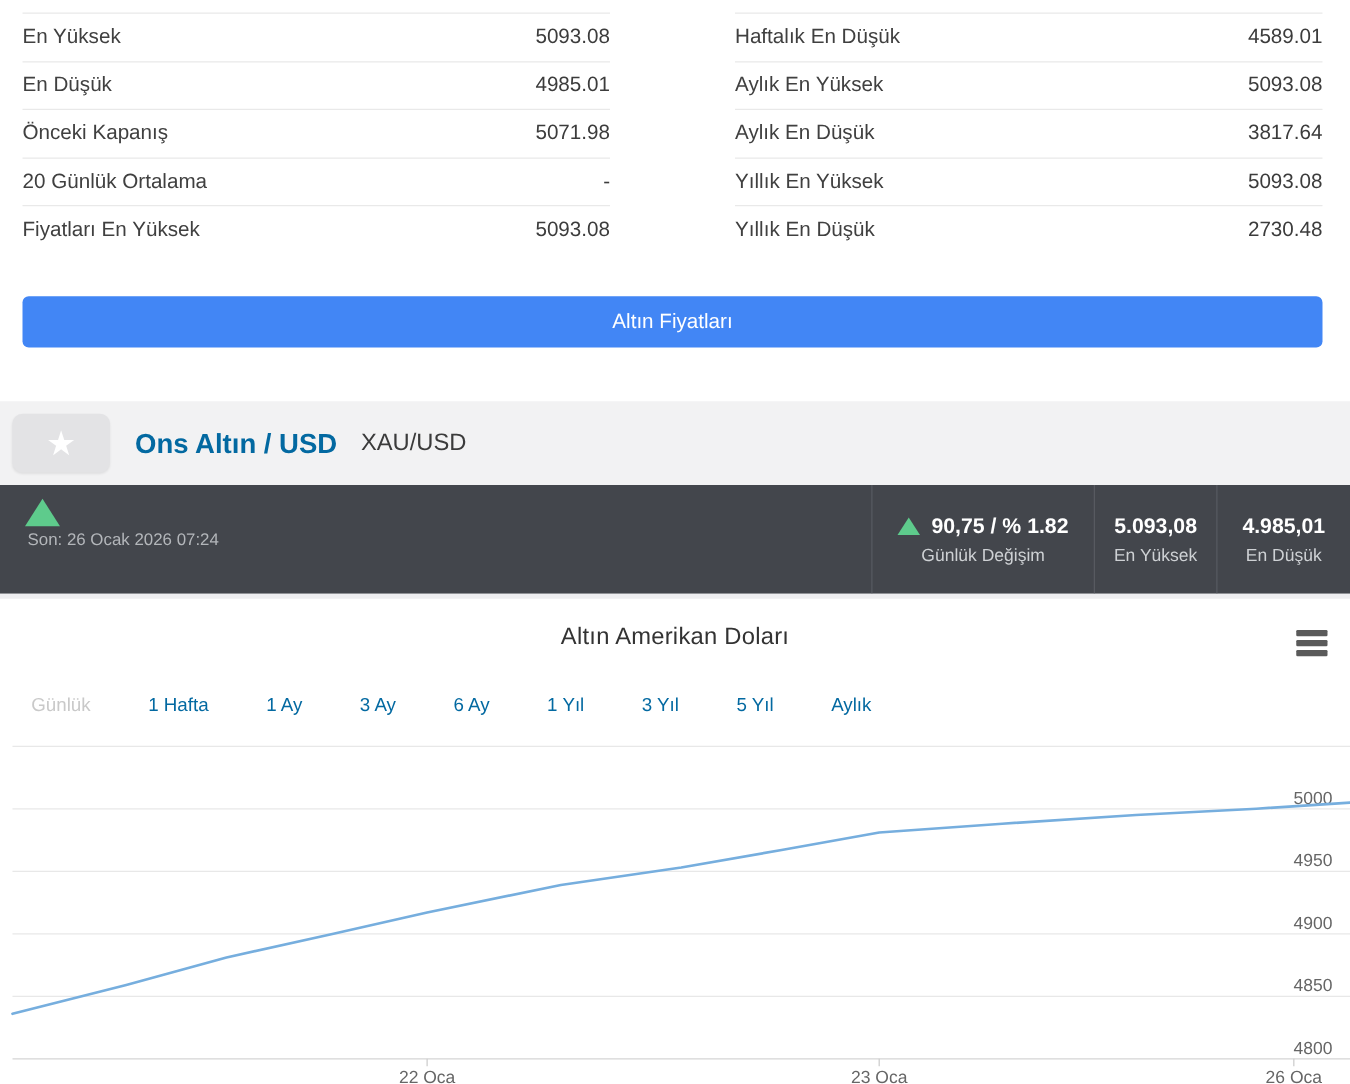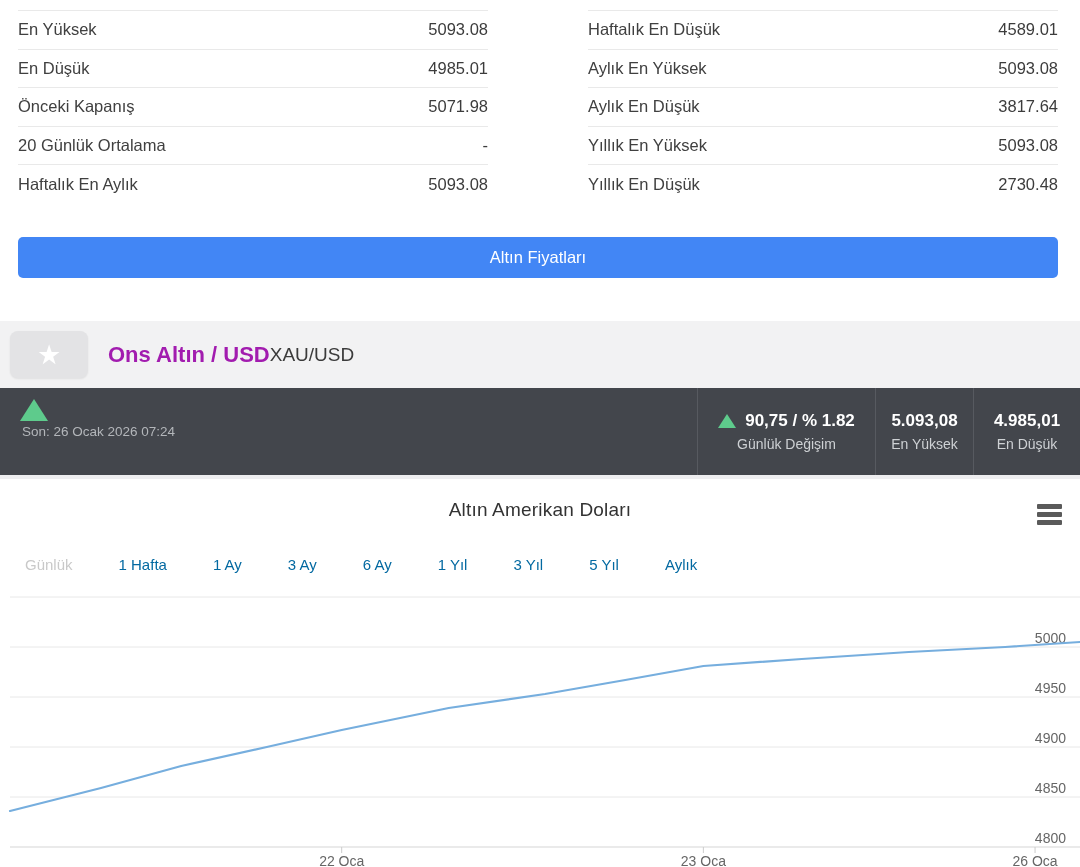--- a/index.html
+++ b/index.html
@@ -18,22 +18,22 @@
   .big-button { position:absolute; top:237px; left:18px; width:1040px; height:41px;
                 background:#4286f5; border:none; border-radius:5px; color:#fff;
                 font-size:16.5px; font-family:"Liberation Sans",sans-serif; cursor:pointer; }
 
   
   .inst-header { position:absolute; top:321px; left:0; width:1080px; height:67px;
                  background:#f2f2f3; display:flex; align-items:center; }
   .star-btn { position:absolute; left:10px; top:10px; width:78px; height:47px;
               background:#e3e3e5; border:none; border-radius:8px; color:#fff;
               font-size:27px; cursor:pointer; box-shadow:0 1px 2px rgba(0,0,0,0.08); }
-  .inst-title { margin-left:108px; font-size:22px; font-weight:bold; color:#a21caf; }
-  .inst-code  { font-size:19px; color:#3b3b3b;text-align:right; }
+  .inst-title { margin-left:108px; font-size:22px; font-weight:bold; color:#0369a1; }
+  .inst-code  { margin-left:19px; font-size:19px; color:#3b3b3b;text-align:right; }
 
   
   .ticker { position:absolute; top:388px; left:0; width:1080px; height:87px;
             background:#43464c; color:#fff; }
   .ticker-strip { position:absolute; top:475px; left:0; width:1080px; height:4px; background:#eeeef0; }
   .price-block { position:absolute; left:20px; top:11px; }
   .price-row { display:flex; align-items:center; gap:10px; }
   .up-tri-big { width:0; height:0; border-left:14px solid transparent;
                 border-right:14px solid transparent; border-bottom:22px solid #5ecb8c; }
   .price-big { font-size:30px; font-weight:bold; letter-spacing:0.5px; }
@@ -73,21 +73,21 @@
       </div>
       <div class="stats-row">
         <span class="lab">Önceki Kapanış</span>
         <span class="val">5071.98</span>
       </div>
       <div class="stats-row">
         <span class="lab">20 Günlük Ortalama</span>
         <span class="val">-</span>
       </div>
       <div class="stats-row">
-        <span class="lab">Haftalık En Aylık</span>
+        <span class="lab">Fiyatları En Yüksek</span>
         <span class="val">5093.08</span>
       </div>
     </div>
   <div class="stats-table">
       <div class="stats-row">
         <span class="lab">Haftalık En Düşük</span>
         <span class="val">4589.01</span>
       </div>
       <div class="stats-row">
         <span class="lab">Aylık En Yüksek</span>

